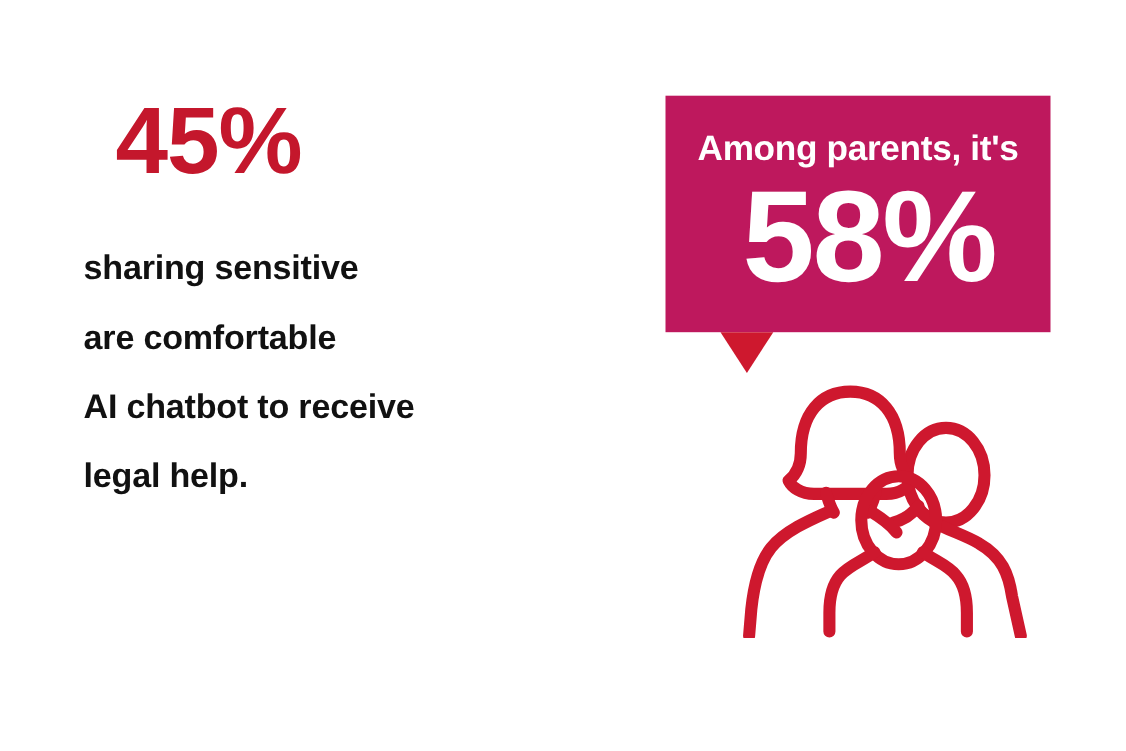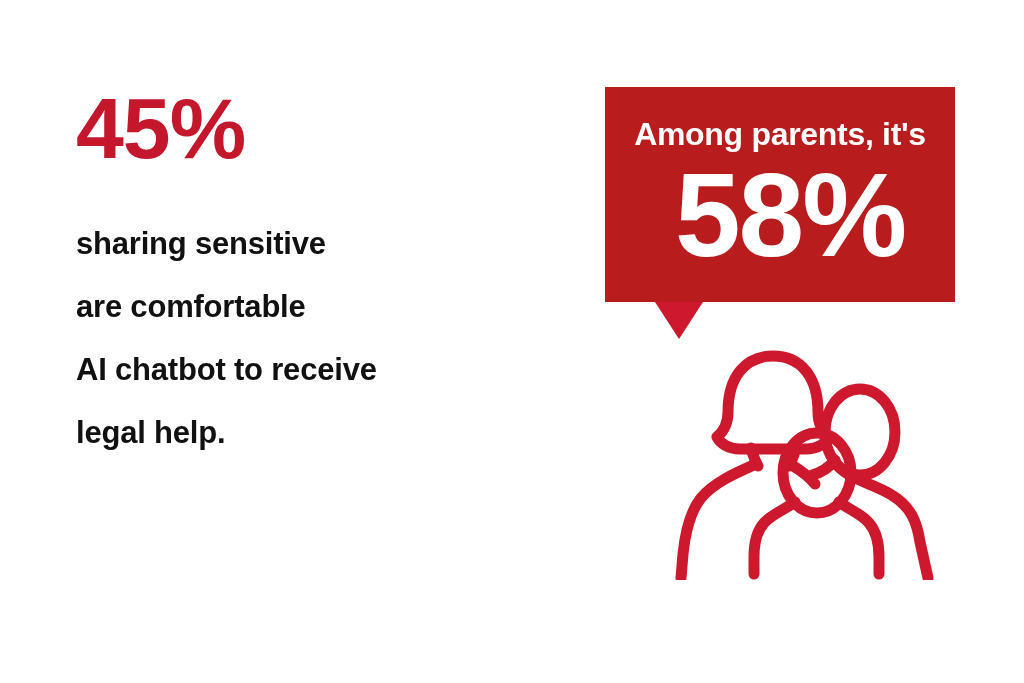--- a/index.html
+++ b/index.html
@@ -27,20 +27,21 @@
     width: 440px;
   }
 
   .headline-stat {
     font-size: 86px;
     font-weight: 700;
     color: #C4172C;
     line-height: 0.95;
     letter-spacing: -1px;
     white-space: nowrap;
+    margin-left: 29px;
   }
 
   .body-copy {
     margin-top: 42px;
     font-size: 31px;
     font-weight: 700;
     color: #111111;
     line-height: 63px;
     letter-spacing: -0.2px;
   }
@@ -52,21 +53,21 @@
     position: absolute;
     left: 605px;
     top: 87px;
     width: 350px;
   }
 
   .callout-box {
     position: relative;
     width: 350px;
     height: 215px;
-    background: #b91c1c;
+    background: #be185d;
     padding: 30px 0 0 0;
     text-align: center;
   }
 
   .callout-label {
     font-size: 32px;
     font-weight: 700;
     color: #ffffff;
     line-height: 1.1;
     letter-spacing: -0.3px;

